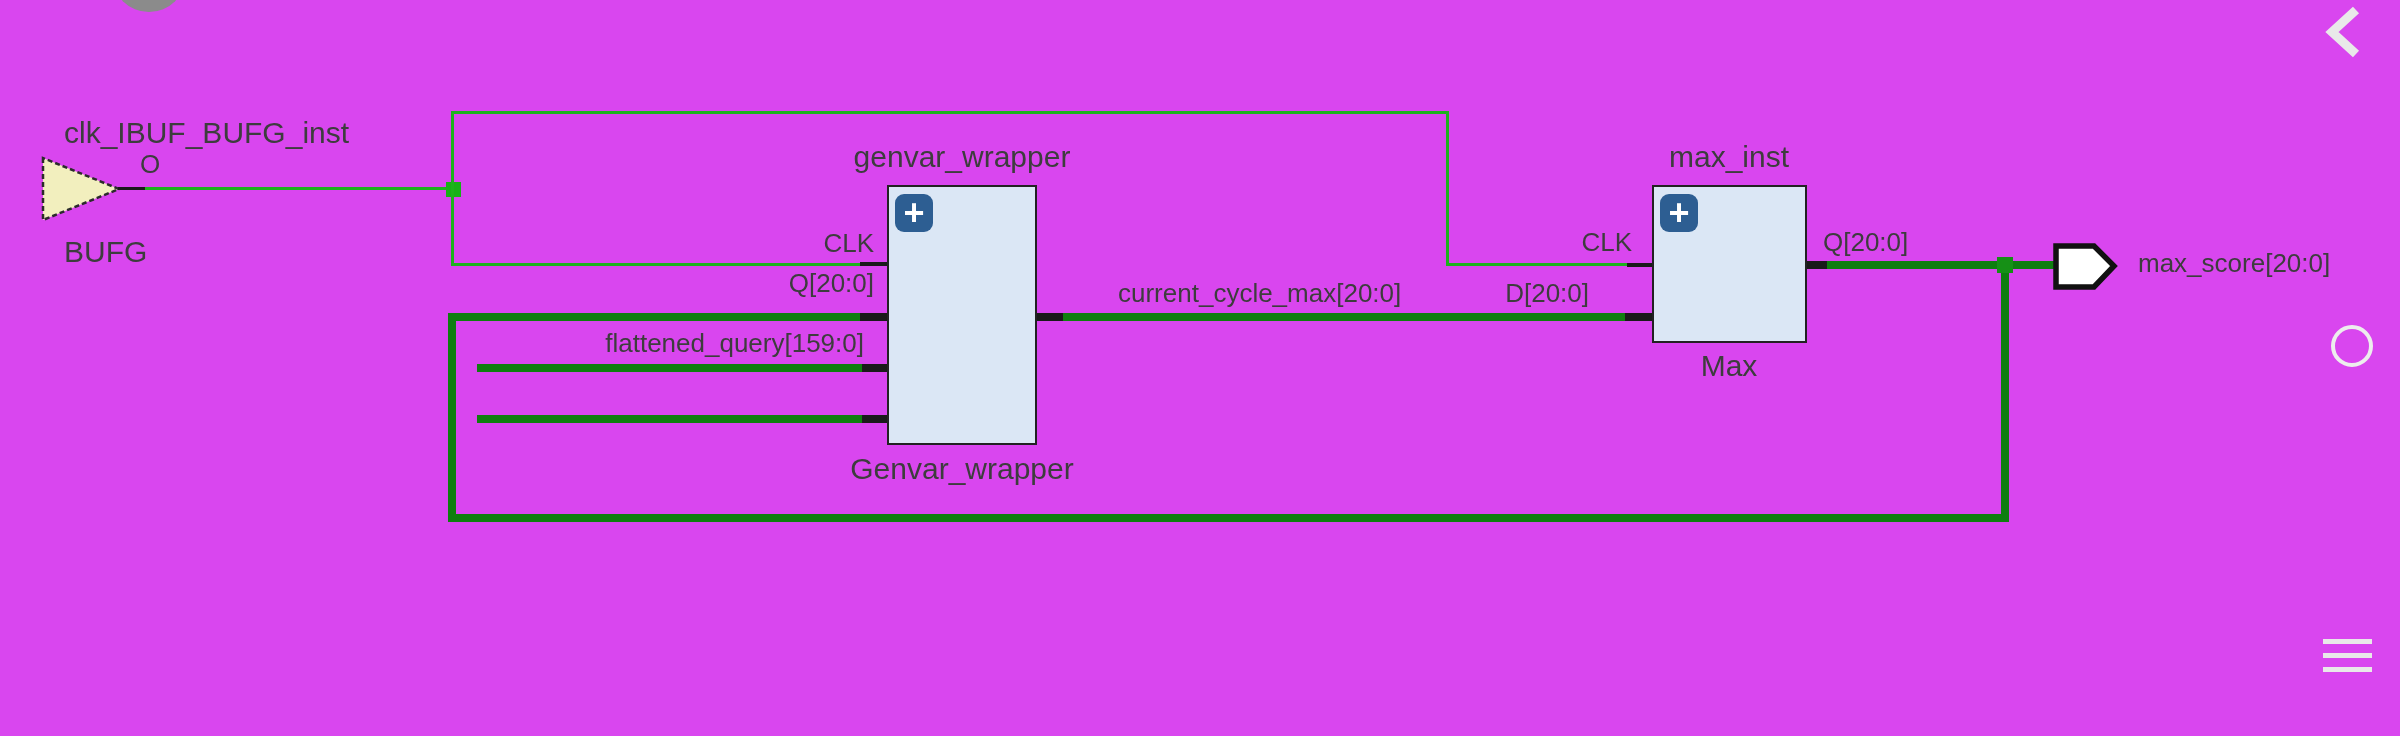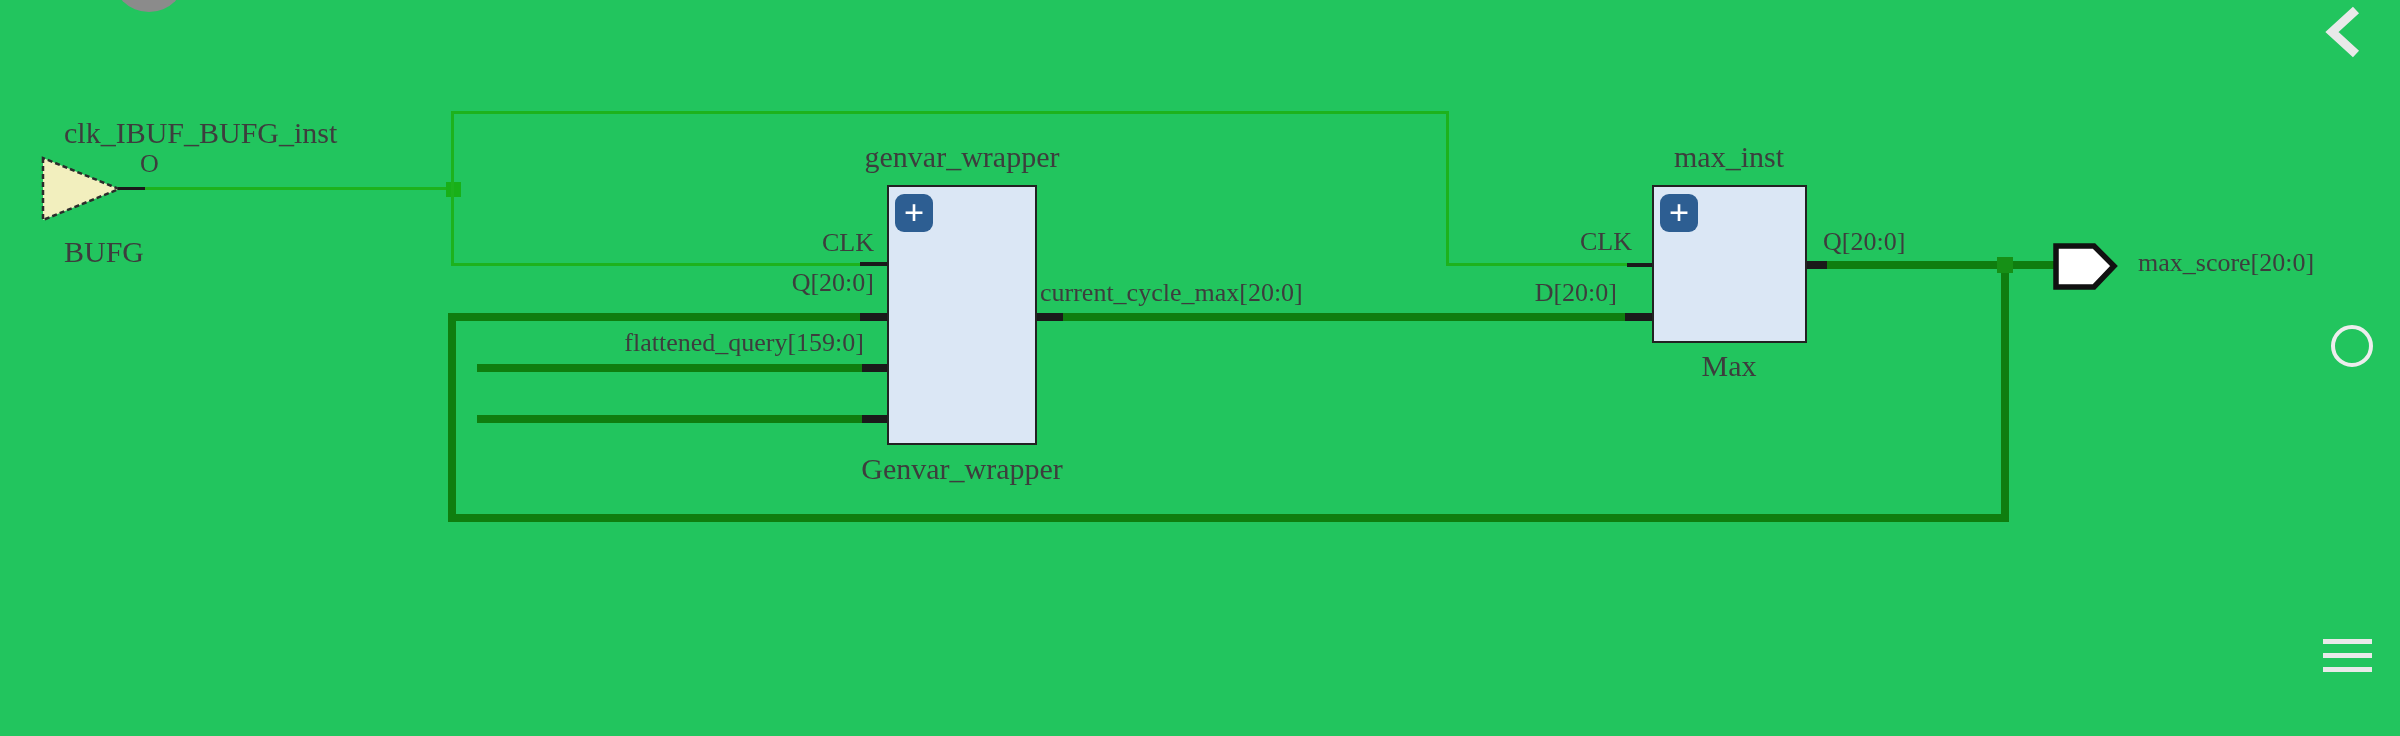--- a/index.html
+++ b/index.html
@@ -1,17 +1,17 @@
 <!DOCTYPE html>
 <html><head>
 <meta charset="utf-8">
 <style>
   html,body{margin:0;padding:0;background:#ffffff;}
-  .canvas{position:relative;width:2400px;height:736px;background:#22c55e;overflow:hidden;
-          font-family:Liberation Serif, serif;}
+  .canvas{position:relative;width:2400px;height:736px;background:#d946ef;overflow:hidden;
+          font-family:Liberation Sans, sans-serif;}
   .lbl{position:absolute;color:#3d3d3d;font-size:26px;line-height:1.1;white-space:nowrap;}
   .lbl-lg{font-size:30px;}
   .ctr{transform:translateX(-50%);}
   .wire{position:absolute;background:#1db21d;}
   .bus{position:absolute;background:#0f7e0f;}
   .stub{position:absolute;background:#1a1a1a;}
   .junction{position:absolute;}
   .block{position:absolute;background:#dbe7f5;border:2px solid #222;box-sizing:border-box;}
   .plus-icon{position:absolute;width:38px;height:38px;background:#2d5e92;border-radius:9px;
              color:#ffffff;font-size:36px;font-weight:bold;display:flex;align-items:center;
@@ -70,28 +70,28 @@
   <div class="stub" style="left:1625px;top:313px;width:52px;height:8px;"></div>
   <div class="stub" style="left:1777px;top:261px;width:50px;height:8px;"></div>
 
   <div class="lbl lbl-lg ctr" style="left:962px;top:140px;">genvar_wrapper</div>
   <div class="block" style="left:887px;top:185px;width:150px;height:260px;"></div>
   <div class="plus-icon" style="left:895px;top:194px;">+</div>
   <div class="lbl lbl-lg ctr" style="left:962px;top:452px;">Genvar_wrapper</div>
   <div class="lbl" style="right:1526px;top:229px;">CLK</div>
   <div class="lbl" style="right:1526px;top:269px;">Q[20:0]</div>
   <div class="lbl" style="right:1536px;top:329px;">flattened_query[159:0]</div>
-  <div class="lbl" style="left:1040px;top:279px;">current_cycle_max[20:0]</div>
+  <div class="lbl" style="left:1118px;top:279px;">current_cycle_max[20:0]</div>
 
   <div class="lbl lbl-lg ctr" style="left:1729px;top:140px;">max_inst</div>
   <div class="block" style="left:1652px;top:185px;width:155px;height:158px;"></div>
   <div class="plus-icon" style="left:1660px;top:194px;">+</div>
   <div class="lbl lbl-lg ctr" style="left:1729px;top:349px;">Max</div>
   <div class="lbl" style="right:768px;top:228px;">CLK</div>
-  <div class="lbl" style="right:783px;top:279px;">D[20:0]</div>
+  <div class="lbl" style="right:811px;top:279px;">D[20:0]</div>
   <div class="lbl" style="left:1823px;top:228px;">Q[20:0]</div>
 
   <svg style="left:2052px;top:242px;" width="68" height="50">
     <polygon points="4,4 42,4 62,24 42,45 4,45" fill="#ffffff" stroke="#111111" stroke-width="5.5" stroke-linejoin="miter"></polygon>
   </svg>
   <div class="lbl lbl-lg" style="left:2138px;top:249px;font-size:26px;">max_score[20:0]</div>
 
   <svg style="left:2320px;top:4px;" width="48" height="56">
     <polyline points="36,6 12,28 36,50" fill="none" stroke="#e9e9e9" stroke-width="9"></polyline>
   </svg>

